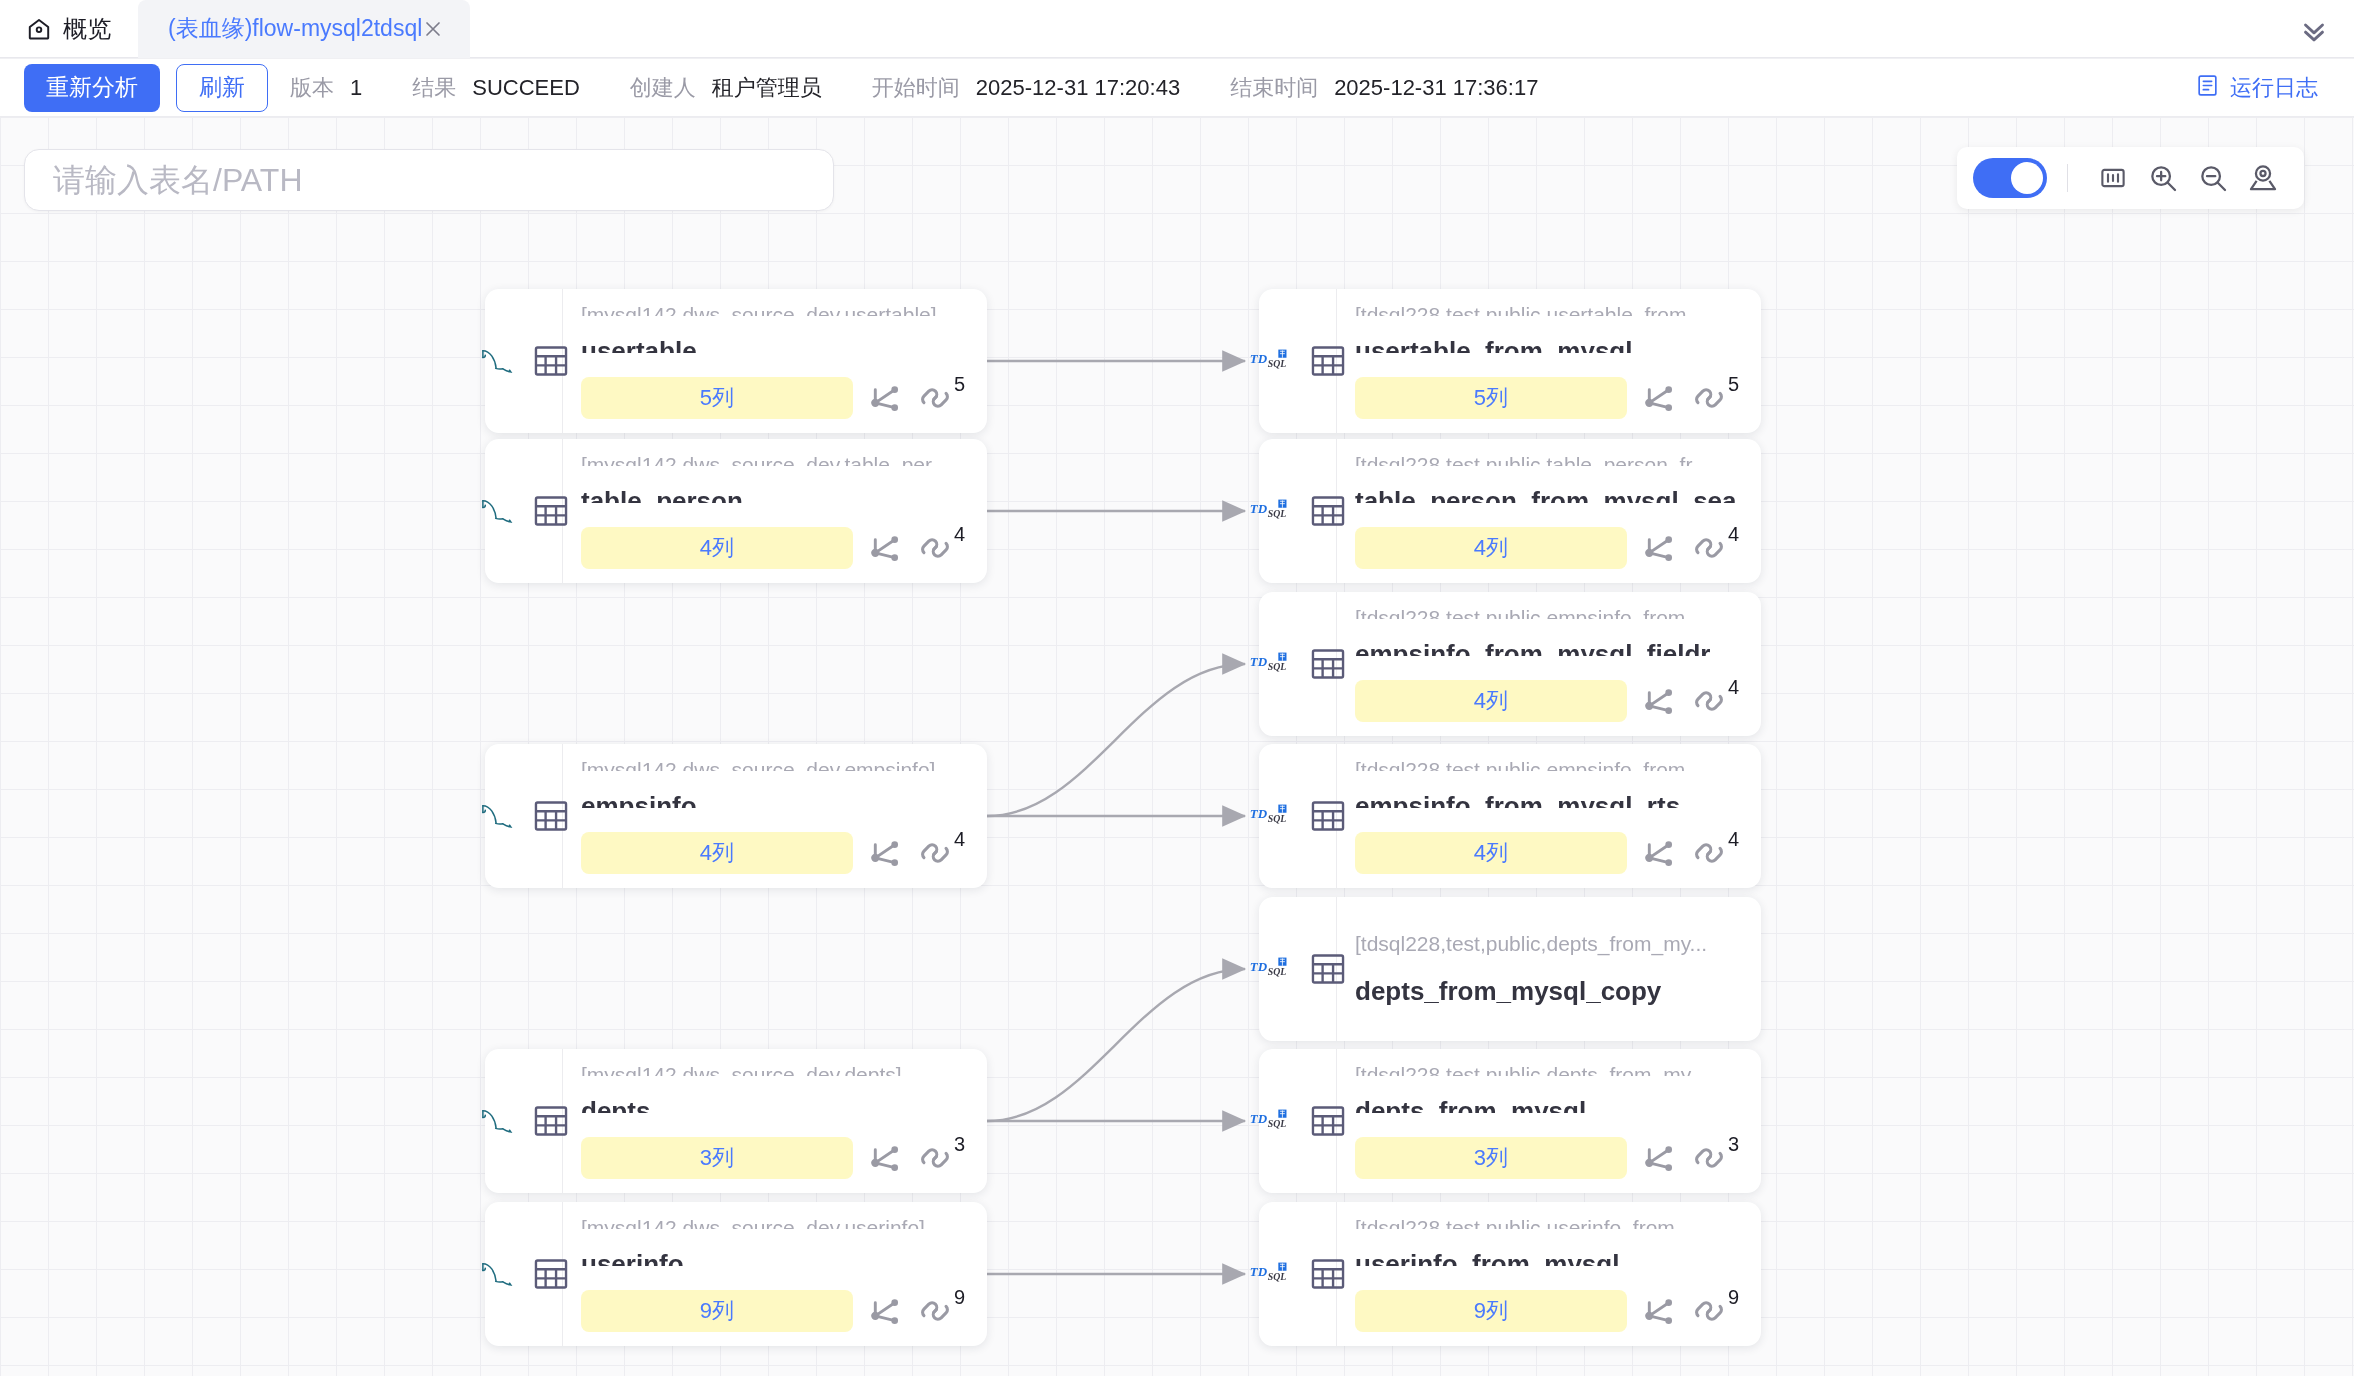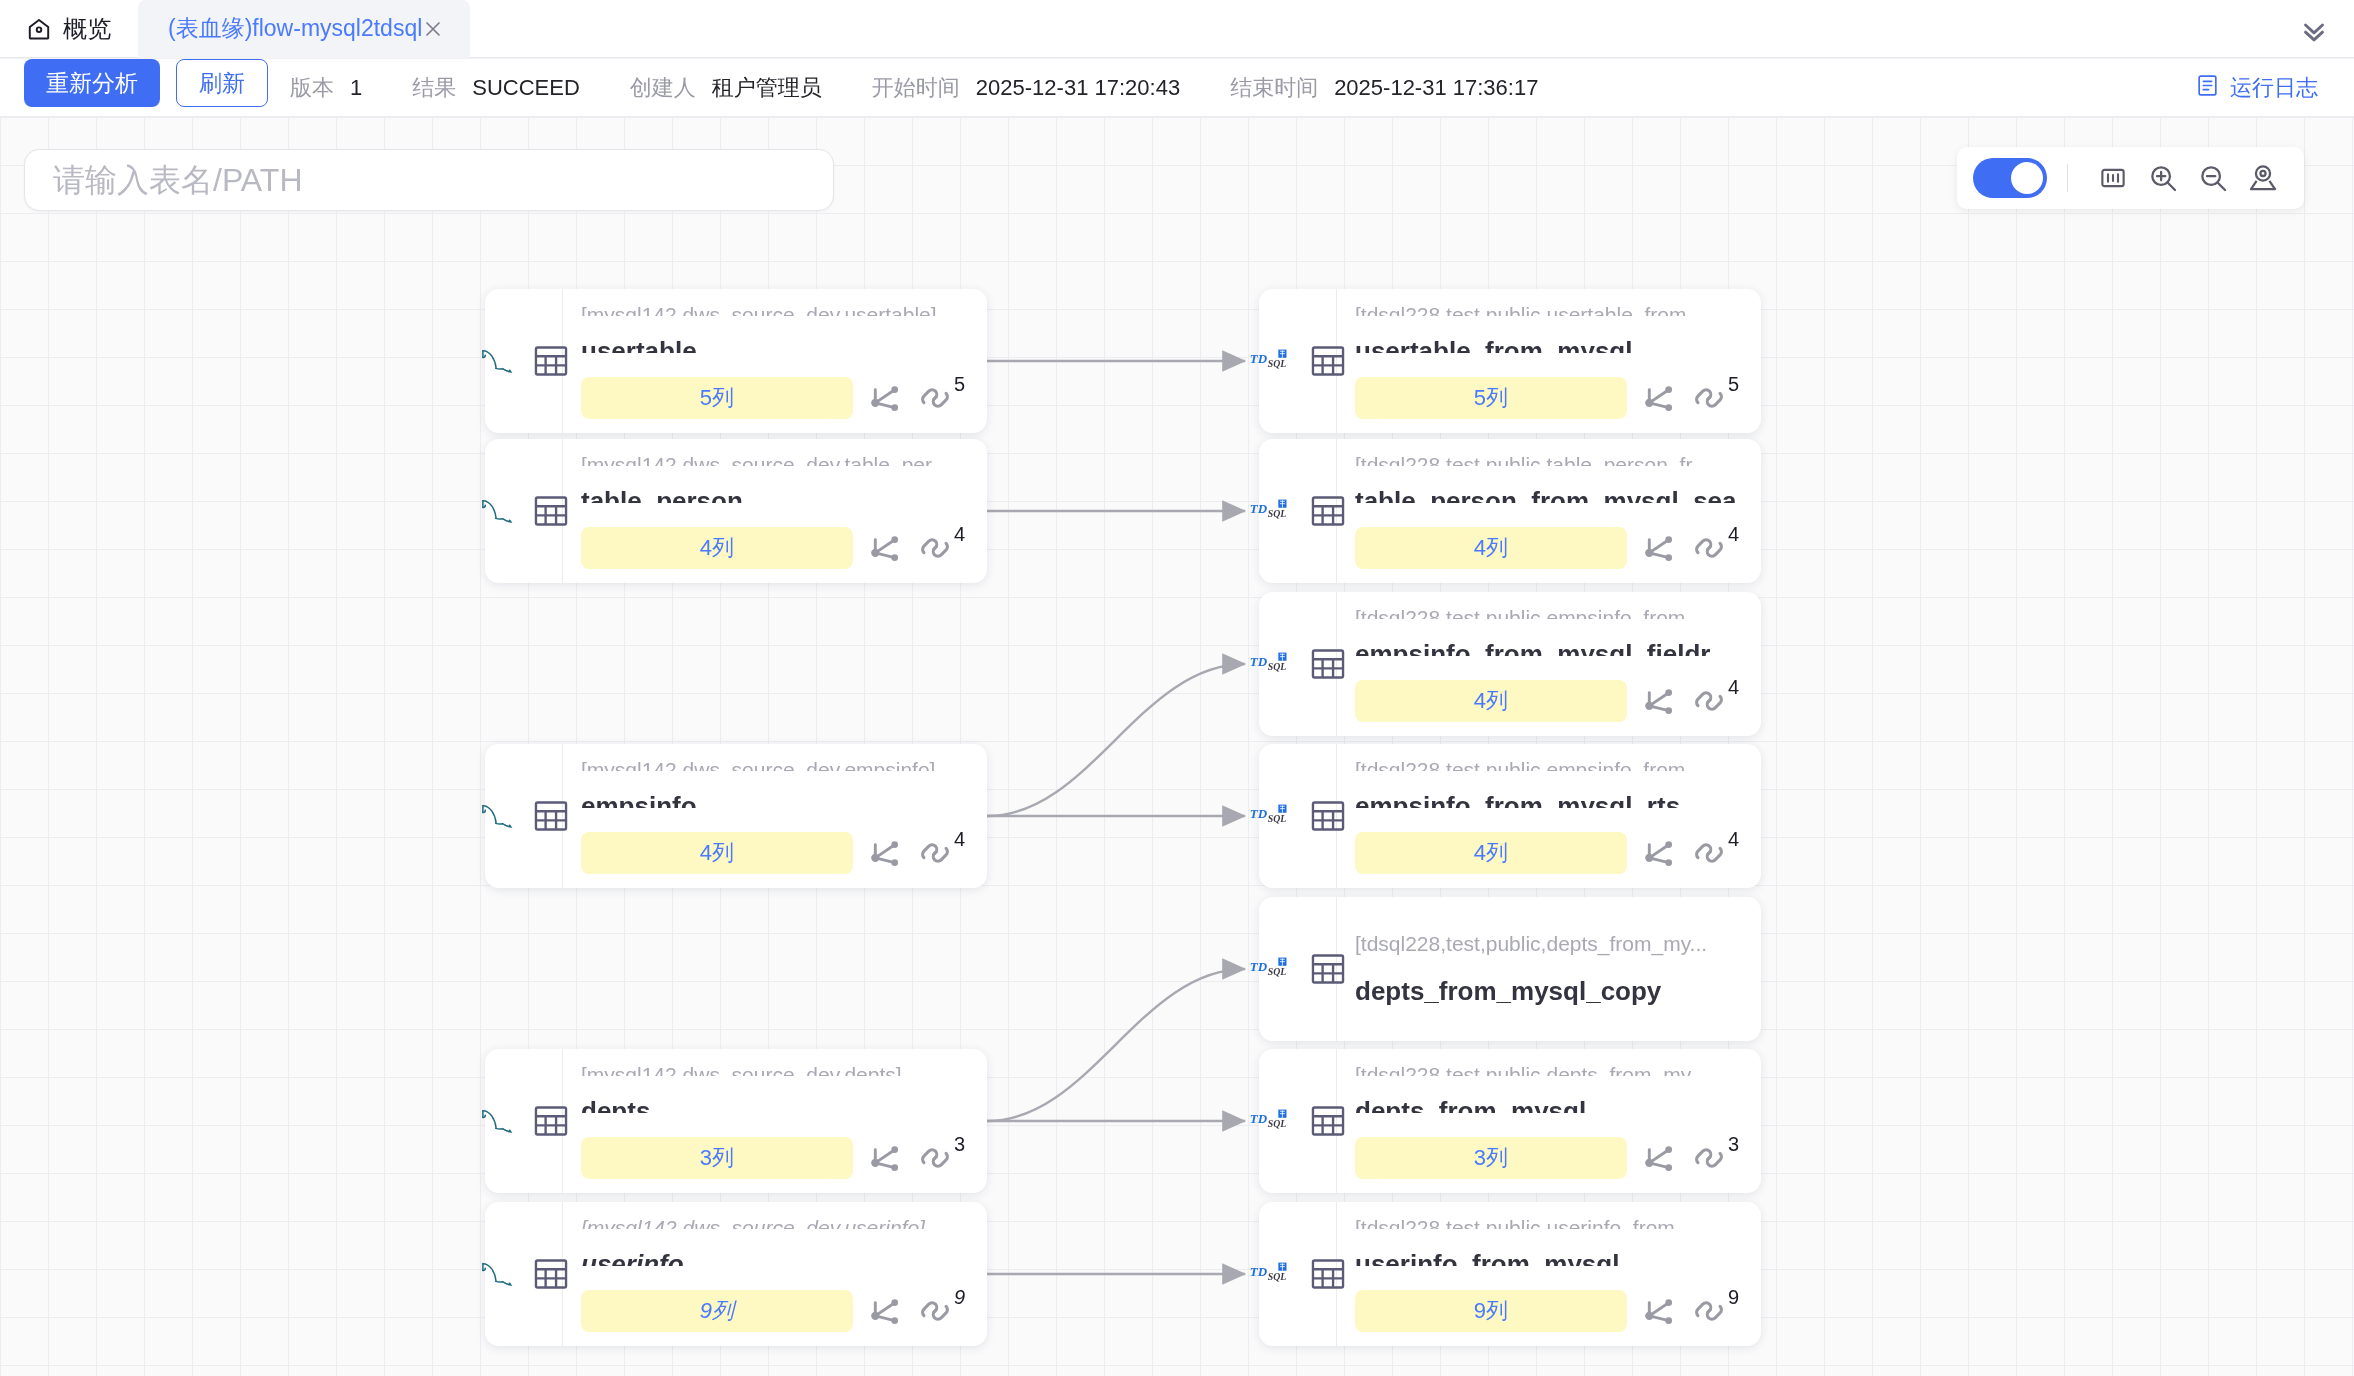--- a/index.html
+++ b/index.html
@@ -31,21 +31,21 @@
   .tab-close { width: 22px; height: 22px; cursor: pointer; }
   .collapse-btn {
     position: absolute; right: 18px; top: 8px;
     width: 44px; height: 44px; display: flex;
     align-items: center; justify-content: center; cursor: pointer;
   }
 
   
   .toolbar {
     position: absolute; left: 0; top: 59px; width: 2354px; height: 58px;
-    background: #ffffff; display: flex; 
+    background: #ffffff; display: flex; align-items: center;
     padding: 0 24px; gap: 0; border-bottom: 1px solid #ececf0;
   }
   .btn-primary {
     background: #3f6ef5; color: #fff; border: none; border-radius: 8px;
     font-size: 23px; font-family: inherit;
     padding: 0 22px; height: 48px; cursor: pointer; white-space: nowrap;
   }
   .btn-ghost {
     background: #fff; color: #3f6ef5; border: 1.5px solid #3f6ef5;
     border-radius: 8px; font-size: 23px; font-family: inherit;
@@ -431,21 +431,21 @@
       <svg width="36" height="34" viewBox="0 0 28 26" fill="none" stroke="#9a9aa4" stroke-width="2.4" stroke-linecap="round">
         <path d="M5.4 16.6a3.6 3.6 0 0 1 0-5.1l3.8-3.8a3.6 3.6 0 0 1 5.1 5.1l-1.3 1.3"></path>
         <path d="M22.6 9.4a3.6 3.6 0 0 1 0 5.1l-3.8 3.8a3.6 3.6 0 0 1-5.1-5.1l1.3-1.3"></path>
       </svg>
     </span>
     <span class="link-count">3</span>
   </span>
         </div>
      </div>
       </div>
-      <div class="node" style="left: 485px; top: 1085px; font-style: italic;">
+      <div class="node" style="left: 485px; top: 1085px;">
         <div class="node-left">
         <span class="node-icon">
     <svg width="38" height="32" viewBox="0 0 40 34" fill="none" stroke="#1f6c7f" stroke-width="1.6" stroke-linecap="round">
       <path d="M5 6c3.6 0 7 2.2 9.4 5.6 2.6 3.7 4.2 8.4 4.6 12.8"></path>
       <path d="M5 6v7.4"></path>
               <path d="M5 13.4c1.6 0 2.6-.8 2.6-2.4"></path>
       <path d="M18.6 24.8c2.4.8 5 1 7.4.4"></path>
       <path d="M26 25.2c2.4 1.4 4.4 2.6 6.6 3"></path>
       <path d="M32.6 28.2l2 .4-1.2-1.8"></path>
     </svg>

